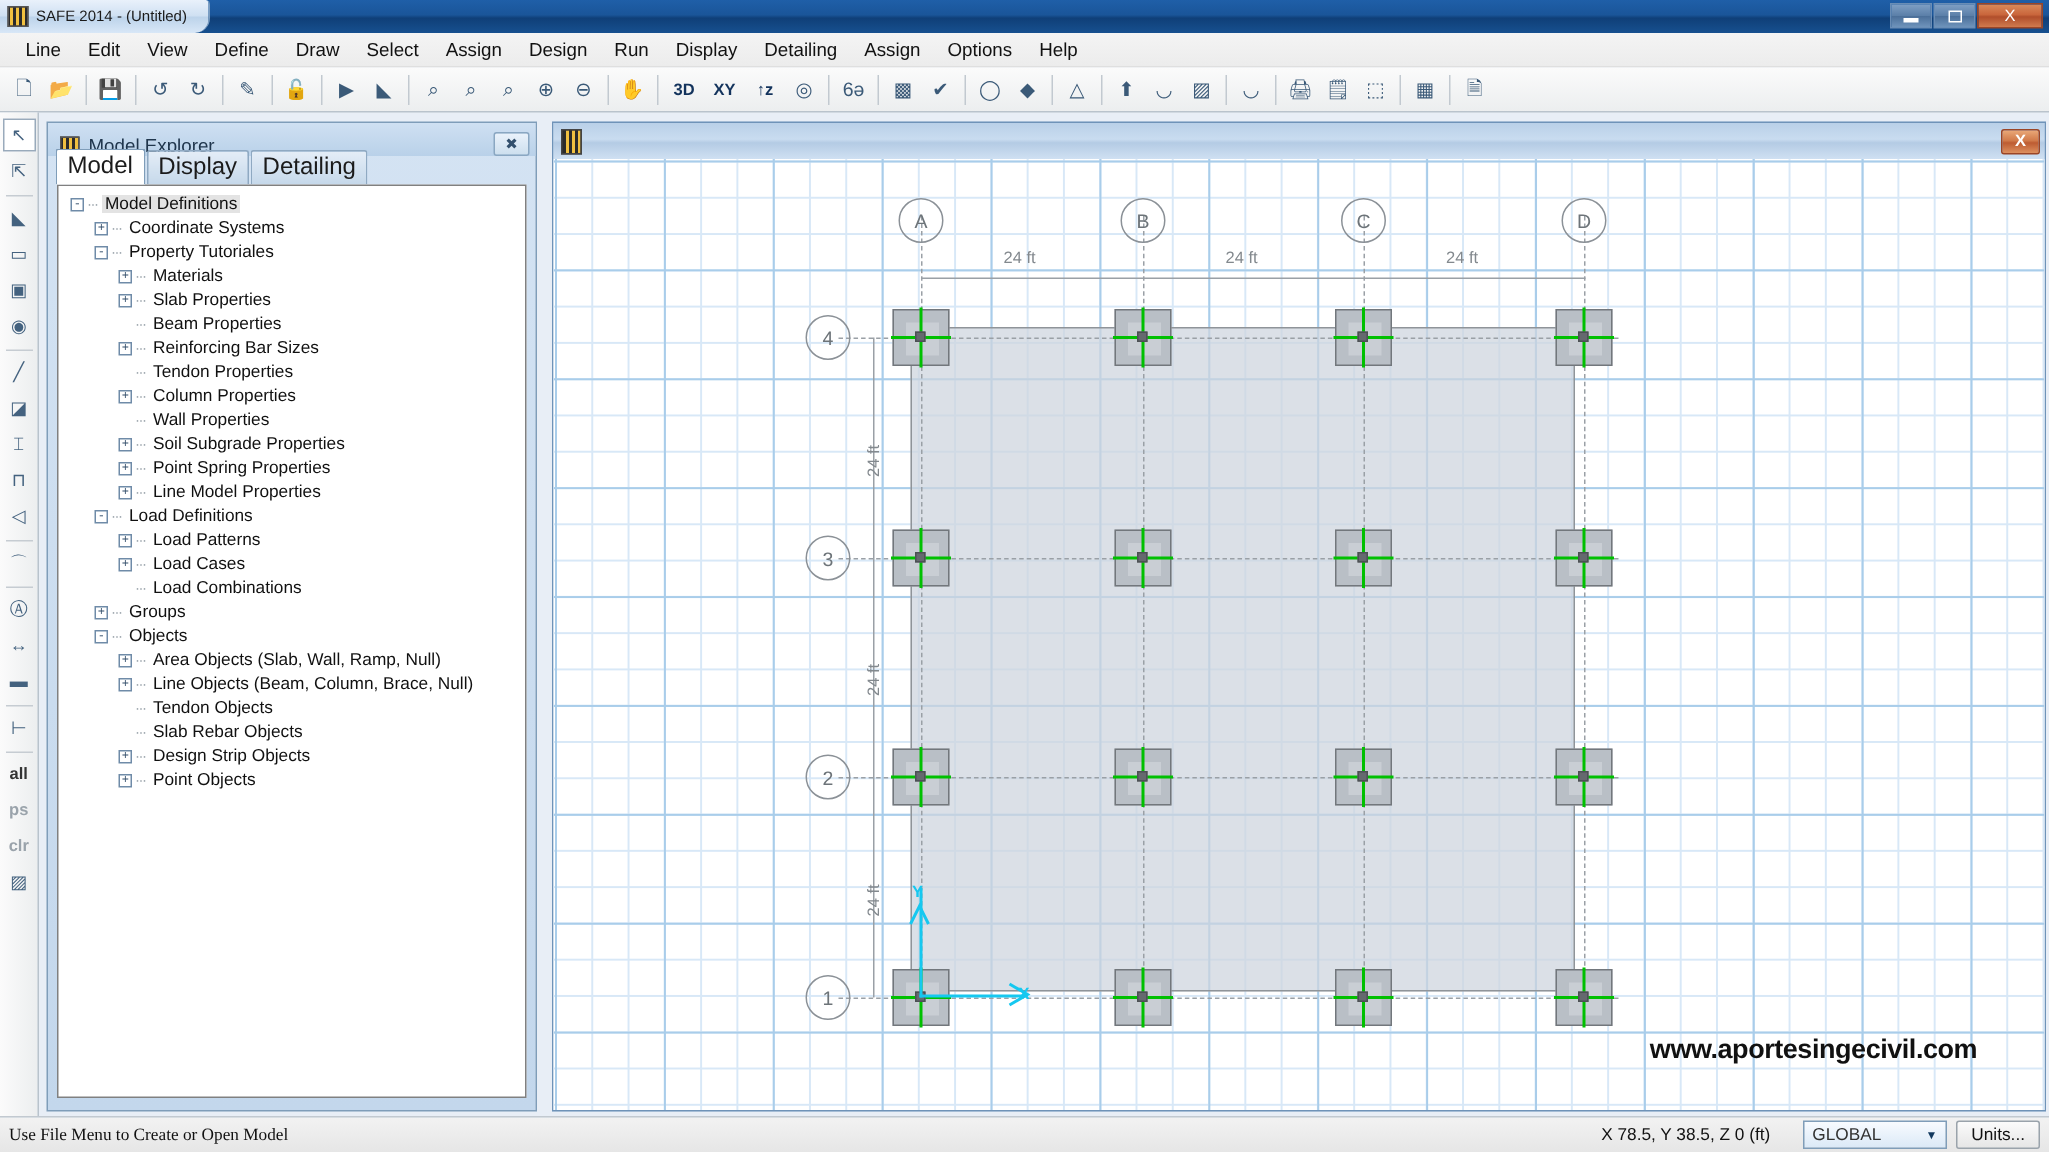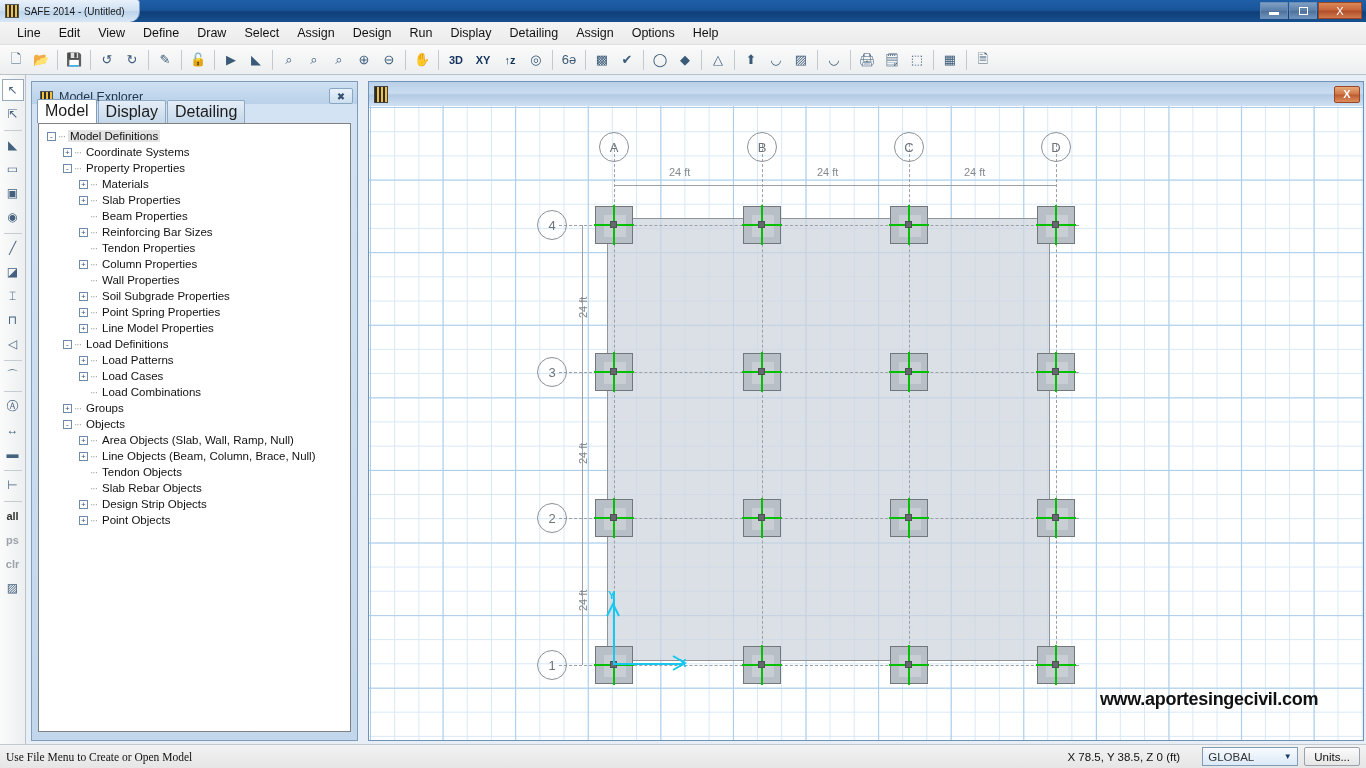--- a/index.html
+++ b/index.html
@@ -441,21 +441,21 @@
         <div class="tnode">
           <span class="pad" style="width: 22px;"></span>
           <span class="tbox">+</span>
           <span class="tdots">···</span>
           <span class="tlabel">Coordinate Systems</span>
         </div>
         <div class="tnode">
           <span class="pad" style="width: 22px;"></span>
           <span class="tbox">-</span>
           <span class="tdots">···</span>
-          <span class="tlabel">Property Properties</span>
+          <span class="tlabel">Property Tutoriales</span>
         </div>
         <div class="tnode">
           <span class="pad" style="width: 38px;"></span>
           <span class="tbox">+</span>
           <span class="tdots">···</span>
           <span class="tlabel">Materials</span>
         </div>
         <div class="tnode">
           <span class="pad" style="width: 38px;"></span>
           <span class="tbox">+</span>

